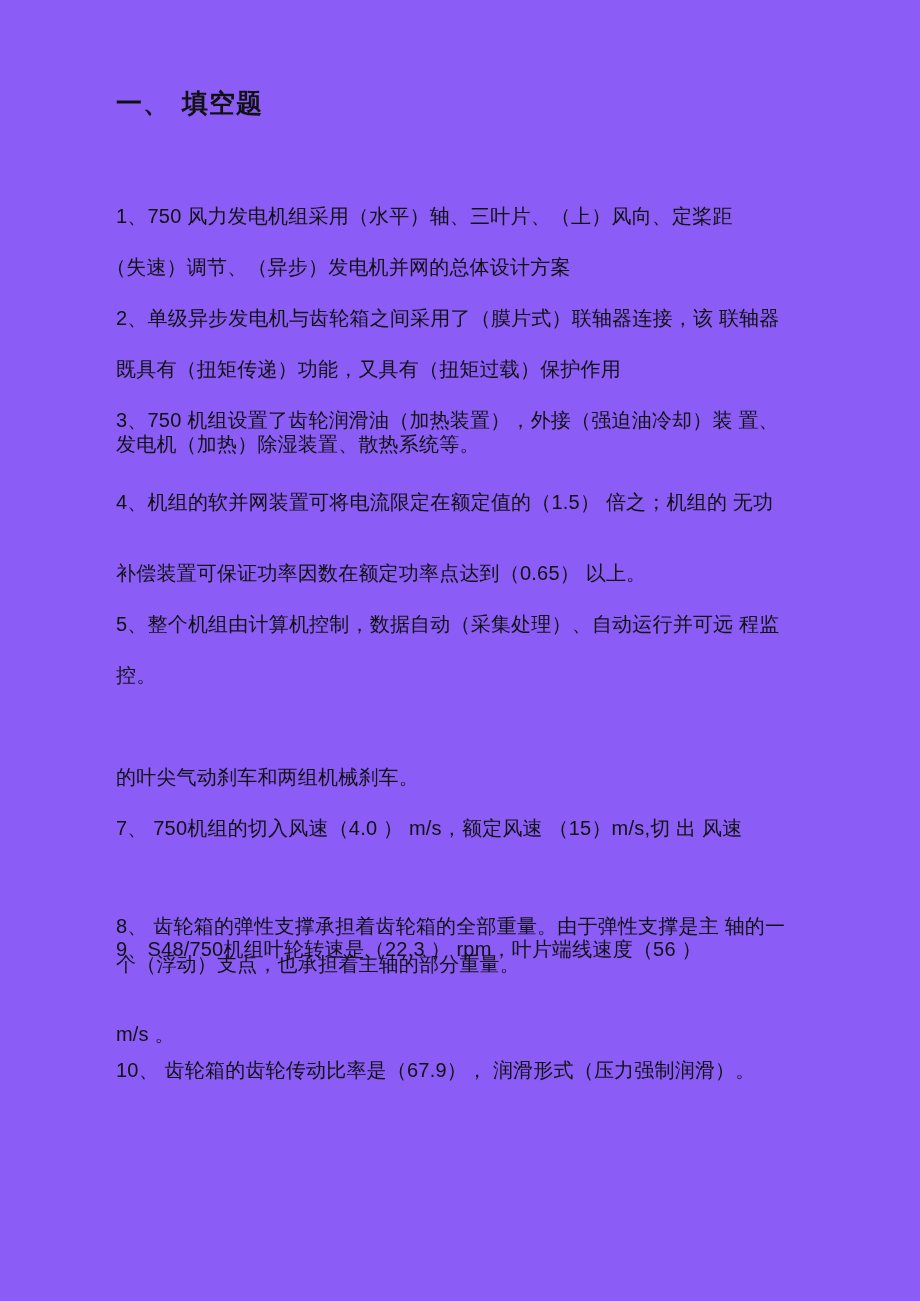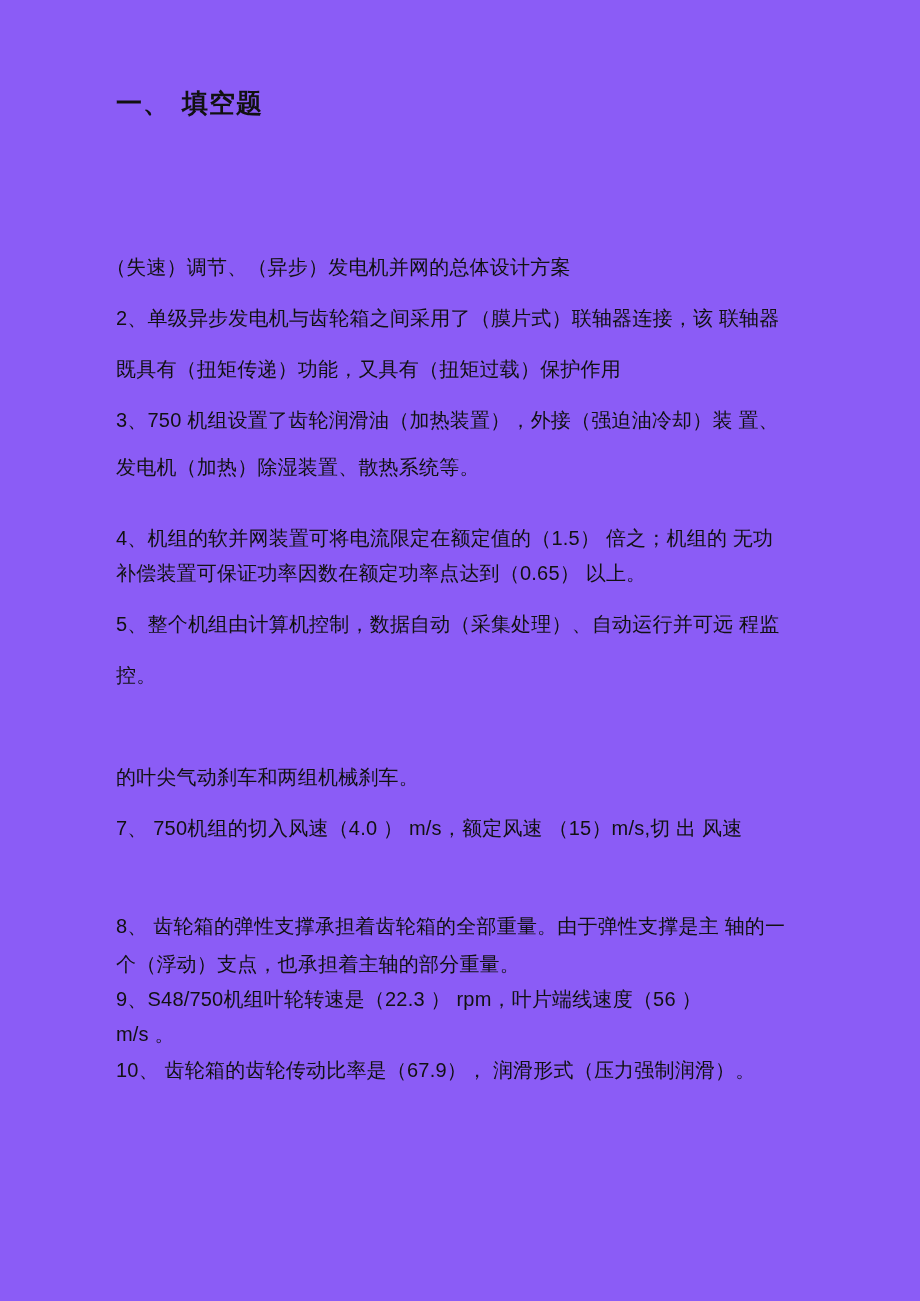--- a/index.html
+++ b/index.html
@@ -49,29 +49,30 @@
     }
   </style>
 </head>
 <body>
 
 <div class="page">
   <div class="heading">
     <span class="num">一、</span><span>填空题</span>
   </div>
 
+  <div class="line" style="top:204px">1、750 风力发电机组采用（水平）轴、三叶片、（上）风向、定桨距</div>
   <div class="line indent-paren" style="top:255px">（失速）调节、（异步）发电机并网的总体设计方案</div>
   <div class="line" style="top:306px">2、单级异步发电机与齿轮箱之间采用了（膜片式）联轴器连接，该 联轴器</div>
   <div class="line" style="top:357px">既具有（扭矩传递）功能，又具有（扭矩过载）保护作用</div>
   <div class="line" style="top:408px">3、750 机组设置了齿轮润滑油（加热装置），外接（强迫油冷却）装 置、</div>
-  <div class="line" style="top:455px">发电机（加热）除湿装置、散热系统等。</div>
-  <div class="line" style="top:526px">4、机组的软并网装置可将电流限定在额定值的（1.5） 倍之；机组的 无功</div>
+  <div class="line" style="top:432px">发电机（加热）除湿装置、散热系统等。</div>
+  <div class="line" style="top:490px">4、机组的软并网装置可将电流限定在额定值的（1.5） 倍之；机组的 无功</div>
   <div class="line" style="top:561px">补偿装置可保证功率因数在额定功率点达到（0.65） 以上。</div>
   <div class="line" style="top:612px">5、整个机组由计算机控制，数据自动（采集处理）、自动运行并可远 程监</div>
   <div class="line" style="top:663px">控。</div>
   <div class="line" style="top:765px">的叶尖气动刹车和两组机械刹车。</div>
   <div class="line" style="top:816px">7、 750机组的切入风速（4.0 ） m/s，额定风速 （15）m/s,切 出 风速</div>
   <div class="line" style="top:914px">8、 齿轮箱的弹性支撑承担着齿轮箱的全部重量。由于弹性支撑是主 轴的一</div>
   <div class="line" style="top:952px">个（浮动）支点，也承担着主轴的部分重量。</div>
-  <div class="line" style="top:987px">9、S48/750机组叶轮转速是（22.3 ） rpm，叶片端线速度（56 ）</div>
+  <div class="line" style="top:937px">9、S48/750机组叶轮转速是（22.3 ） rpm，叶片端线速度（56 ）</div>
   <div class="line" style="top:1022px">m/s 。</div>
   <div class="line" style="top:1058px">10、     齿轮箱的齿轮传动比率是（67.9）， 润滑形式（压力强制润滑）。</div>
 </div>
 
 </body></html>

